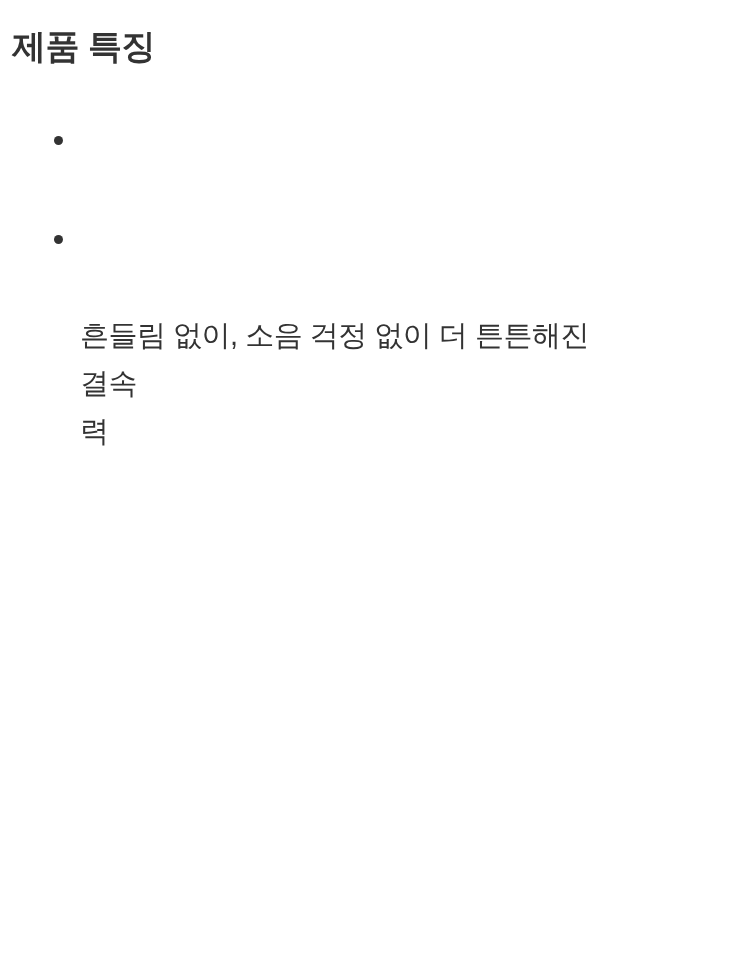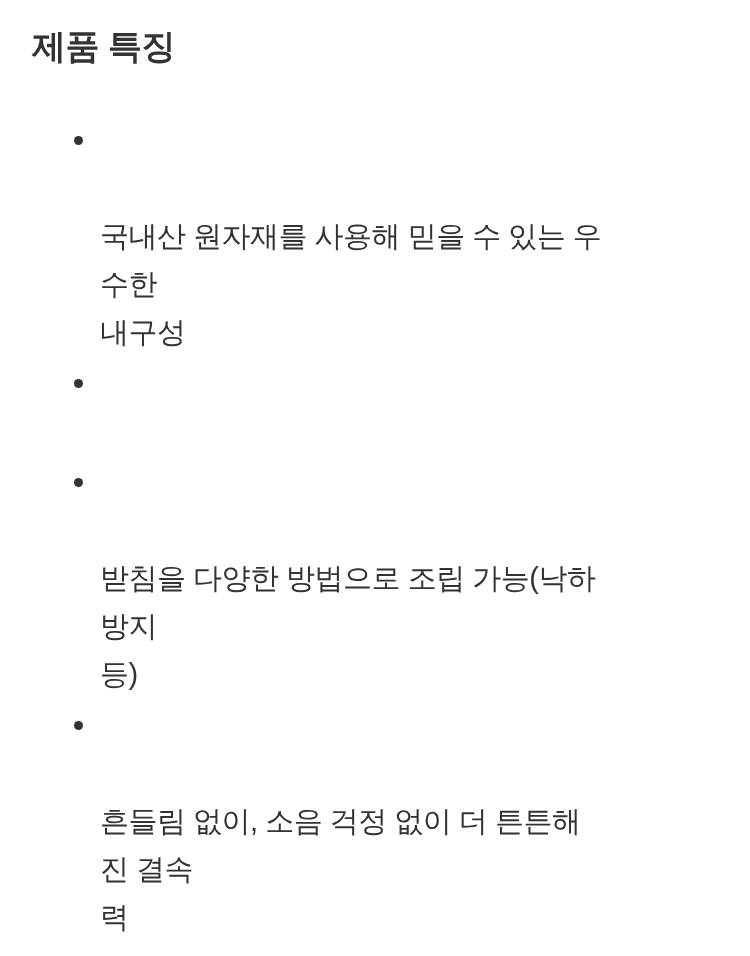--- a/index.html
+++ b/index.html
@@ -11,21 +11,21 @@
   body {
     width: 750px;
     height: 956px;
     overflow: hidden;
     font-family: "Liberation Sans", "DejaVu Sans", sans-serif;
     color: #333333;
   }
   .page {
     width: 644px;
     height: 956px;
-    padding: 24px 40px 0 32px;
+    padding: 24px 40px 0 12px;
     border-radius: 13px;
   }
   .section-title {
     margin: 0;
     font-size: 34px;
     line-height: 44px;
     font-weight: 700;
     letter-spacing: -0.5px;
     color: #333333;
   }
@@ -58,30 +58,20 @@
 </head>
 <body>
 
 <div class="page">
 
   <section class="features">
     <h2 class="section-title">제품 특징</h2>
     <ul class="bullet-list">
       <li>
         <span class="dot"></span>
-        <span>국내산 원자재를 사용해 믿을 수 있는 우수한
-내구성</span>
-      </li>
-      <li>
-        <span class="dot"></span>
-      </li>
-      <li>
-        <span class="dot"></span>
-        <span>받침을 다양한 방법으로 조립 가능(낙하 방지
-등)</span>
       </li>
       <li>
         <span class="dot"></span>
         <span>흔들림 없이, 소음 걱정 없이 더 튼튼해진 결속
 력</span>
       </li>
 
     </ul>
   </section>
 

